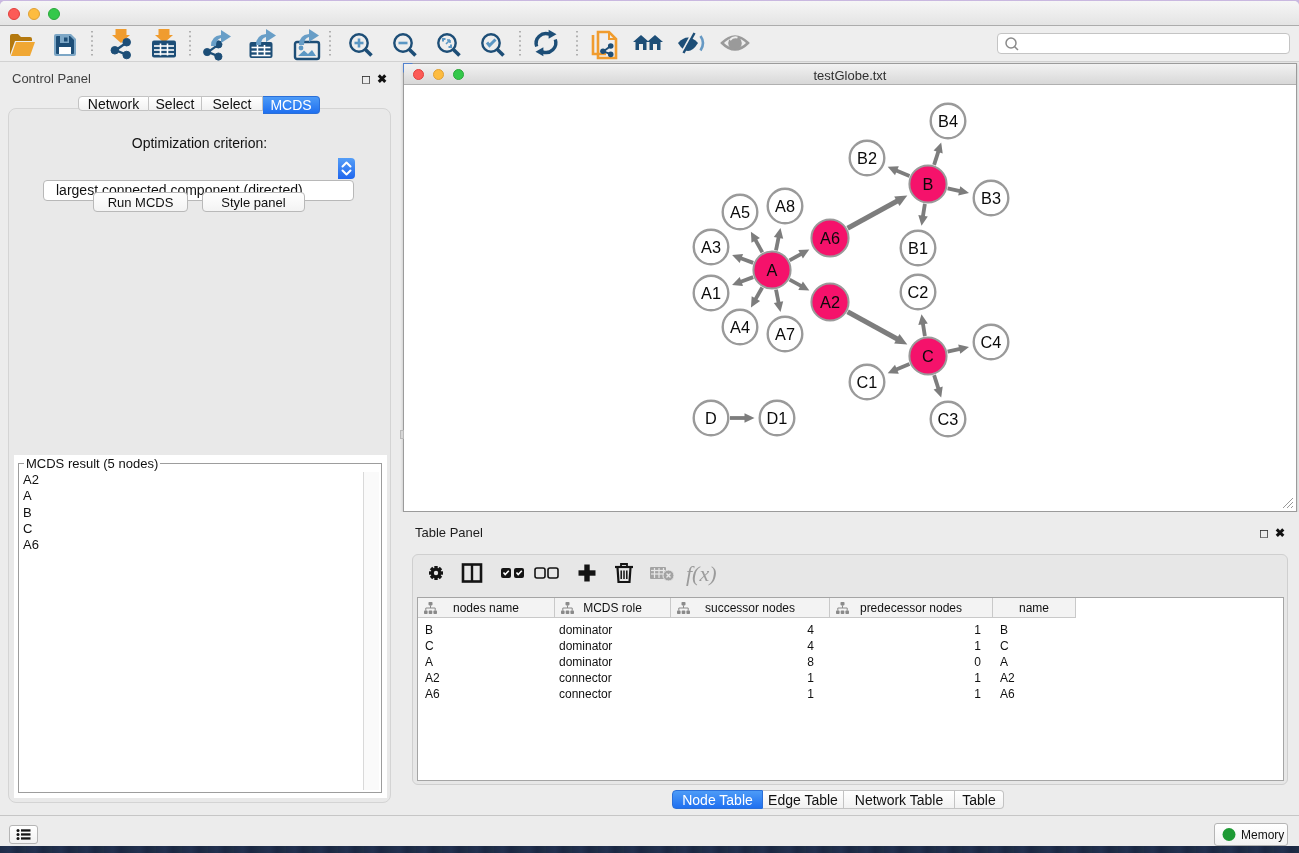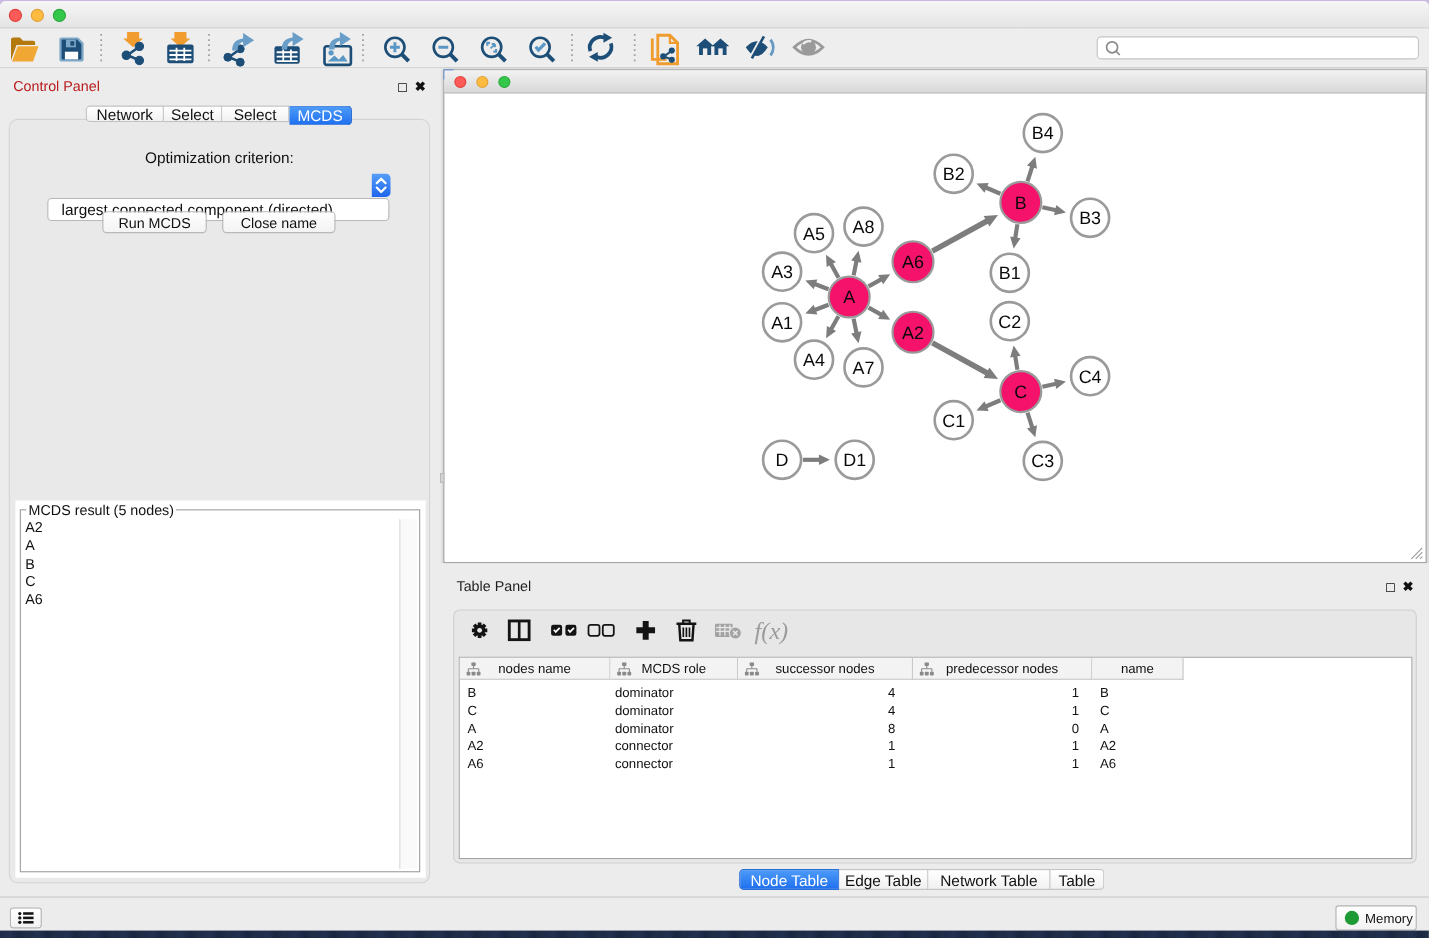--- a/index.html
+++ b/index.html
@@ -11,21 +11,21 @@
 #titlebar { left:0; top:1px; width:1299px; height:25px;
   background:linear-gradient(#f6f6f6,#e4e4e4); border-bottom:1px solid #acacac;
   border-radius:5px 5px 0 0; }
 #titlebar .tl { position:absolute; top:7px; width:12px; height:12px; border-radius:50%; }
 #ttext { left:0; right:0; top:5px; text-align:center; font-size:14px; color:#404040; }
 
 #toolbar { left:0; top:26px; width:1299px; height:36px; background:#eeeeee; border-bottom:1px solid #d2d2d2; }
 #search { left:997px; top:33px; width:293px; height:21px; background:#fff; border:1px solid #c4c4c4; border-radius:4px; }
 
 #cp { left:0; top:62px; width:401px; height:753px; background:#ececec; }
-#cptitle { left:12px; top:71px; font-size:13px; color:#b91c1c; }
+#cptitle { left:12px; top:71px; font-size:13px; color:#404040; }
 .fbtn { position:absolute; font-size:12px; color:#111; }
 #cpinner { left:8px; top:108px; width:383px; height:695px; background:#e9e9e9; border:1px solid #d4d4d4; border-radius:8px; }
 
 .tabrow { position:absolute; display:flex; align-items:flex-start; }
 .tab { height:15px; line-height:15px; font-size:14px; text-align:center; color:#111;
   background:linear-gradient(#ffffff,#f1f1f1); border:1px solid #c3c3c3; border-left:none; }
 .tab.first { border-left:1px solid #c3c3c3; border-radius:4px 0 0 4px; }
 .tab.last { border-radius:0 4px 4px 0; }
 .tab.sel { background:linear-gradient(#4d9bf7,#1f70f0); color:#fff; border-color:#2a6fd8; }
 #optlabel { left:8px; top:135px; width:383px; text-align:center; font-size:14px; color:#111; }
@@ -204,36 +204,37 @@
     <div class="tab" style="width:61px;">Select</div>
     <div class="tab sel last" style="width:57px;height:18px;line-height:17px;">MCDS</div>
   </div>
   <div class="abs" id="optlabel">Optimization criterion:</div>
   <div class="abs" id="combo">largest connected component (directed)</div>
   <div class="abs" id="spinner"><svg width="17" height="21">
       <path d="M4.5 8.5 L8.5 4.5 L12.5 8.5" fill="none" stroke="#fff" stroke-width="2" stroke-linecap="round" stroke-linejoin="round"></path>
       <path d="M4.5 12.5 L8.5 16.5 L12.5 12.5" fill="none" stroke="#fff" stroke-width="2" stroke-linecap="round" stroke-linejoin="round"></path>
     </svg></div>
   <div class="btn" style="left:93px; top:192px; width:95px;">Run MCDS</div>
-  <div class="btn" style="left:202px; top:192px; width:103px;">Close name</div>
+  <div class="btn" style="left:202px; top:192px; width:103px;">Style panel</div>
   <div class="abs" id="mcdsbox"></div>
   <div class="abs" id="mcdsborder"></div>
   <div class="abs" id="mcdslabel">MCDS result (5 nodes)</div>
   <div class="abs" id="mcdslist">A2<br>A<br>B<br>C<br>A6</div>
   <div class="abs" id="mcdssb"></div>
 
 <div class="abs" id="netwin">
   <svg class="abs" style="left:-1px;top:-1px;" width="10" height="10">
       <path d="M0 0 L10 0 L0 10 Z" fill="#4a7fd4" opacity="0.9"></path>
       <path d="M3 3 L10 3 L10 10 L3 10 Z" fill="#e8e8e8"></path>
     </svg>
   <div class="abs" id="nettitle">
     <div class="tl" style="left:9px; background:#fc5b57; border:1px solid #e2403c;"></div>
     <div class="tl" style="left:29px; background:#fdbc40; border:1px solid #e0a135;"></div>
     <div class="tl" style="left:49px; background:#34c84a; border:1px solid #2aa83b;"></div>
+    <div class="abs" id="nettext">testGlobe.txt</div>
   </div>
   <svg class="abs" style="left:0;top:21px;" width="892" height="426" viewBox="403 84 892 426" font-family="Liberation Sans,sans-serif">
 <line x1="752.2" y1="276.1" x2="738.5" y2="281.2" stroke="#7d7d7d" stroke-width="3.8"></line>
 <polygon points="731.1,284.1 738.7,276.0 742.1,285.0" fill="#7d7d7d"></polygon>
 <line x1="788.6" y1="278.7" x2="801.3" y2="285.7" stroke="#7d7d7d" stroke-width="3.8"></line>
 <polygon points="808.3,289.6 797.3,289.0 801.9,280.6" fill="#7d7d7d"></polygon>
 <line x1="752.2" y1="261.9" x2="738.5" y2="256.8" stroke="#7d7d7d" stroke-width="3.8"></line>
 <polygon points="731.1,253.9 742.1,253.0 738.7,262.0" fill="#7d7d7d"></polygon>
 <line x1="761.2" y1="286.5" x2="753.9" y2="299.4" stroke="#7d7d7d" stroke-width="3.8"></line>
 <polygon points="750.0,306.4 750.7,295.3 759.1,300.0" fill="#7d7d7d"></polygon>

